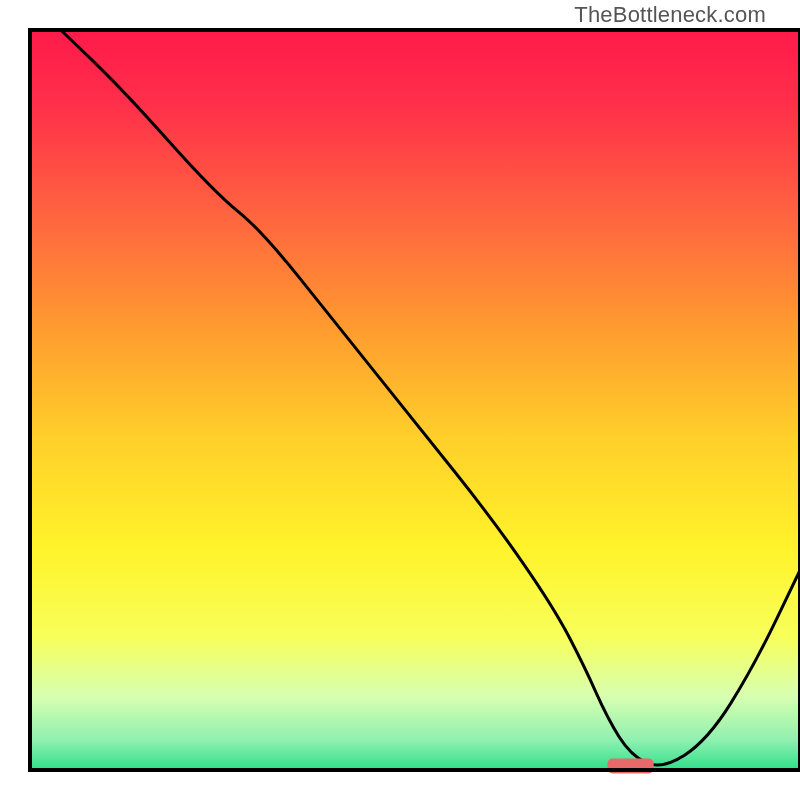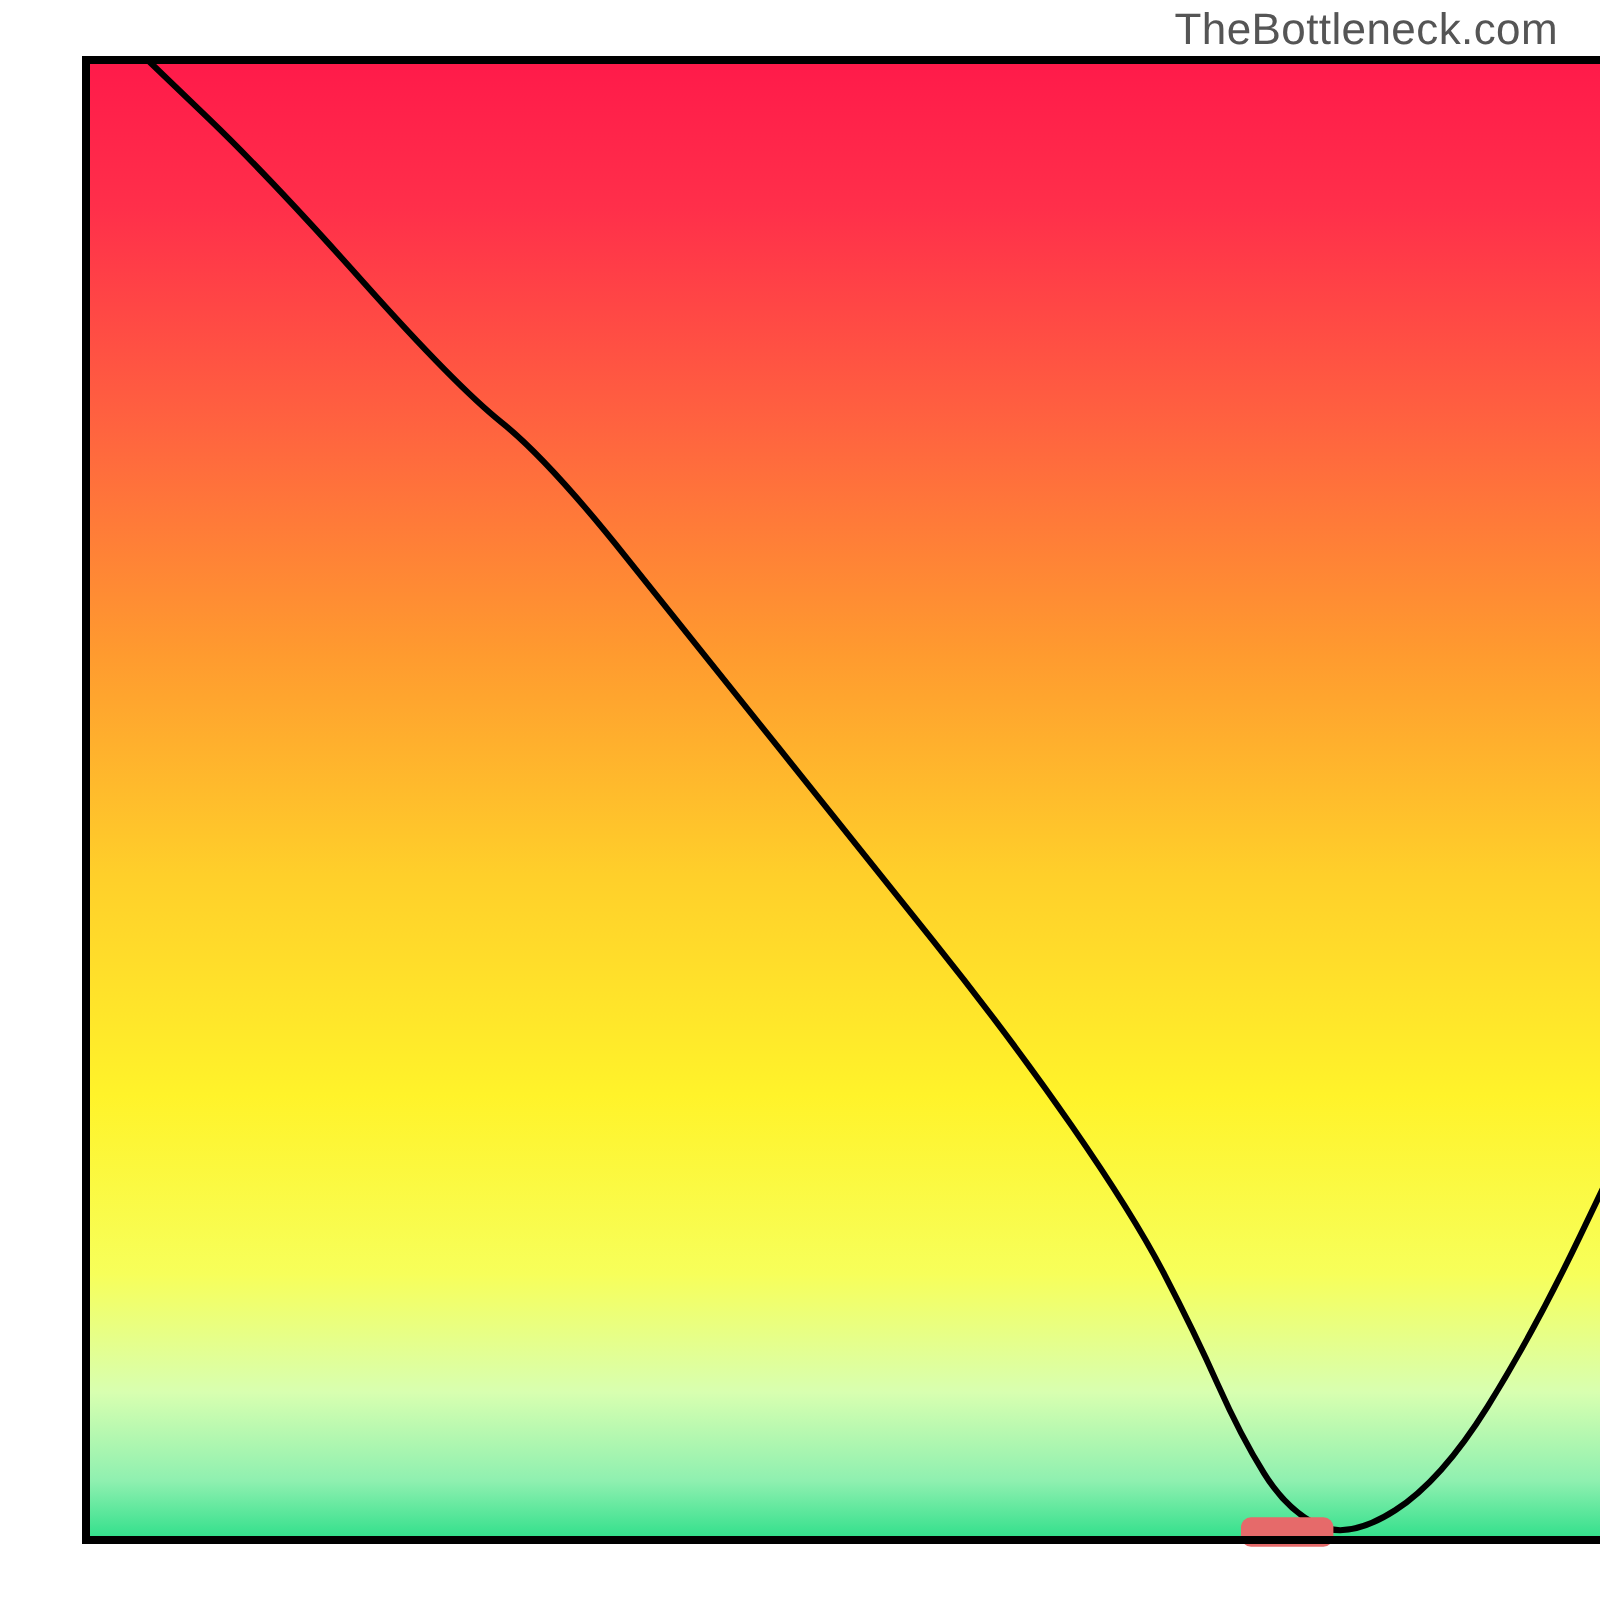--- a/index.html
+++ b/index.html
@@ -7,21 +7,20 @@
     padding: 0;
     width: 800px;
     height: 800px;
     background: #ffffff;
     font-family: Arial, Helvetica, sans-serif;
   }
   .container {
     position: relative;
     width: 776px;
     height: 800px;
-    padding-left: 13px;
   }
   .watermark {
     position: absolute;
     top: 2px;
     right: 10px;
     font-size: 22px;
     font-weight: 500;
     color: #555;
     letter-spacing: 0.2px;
   }

